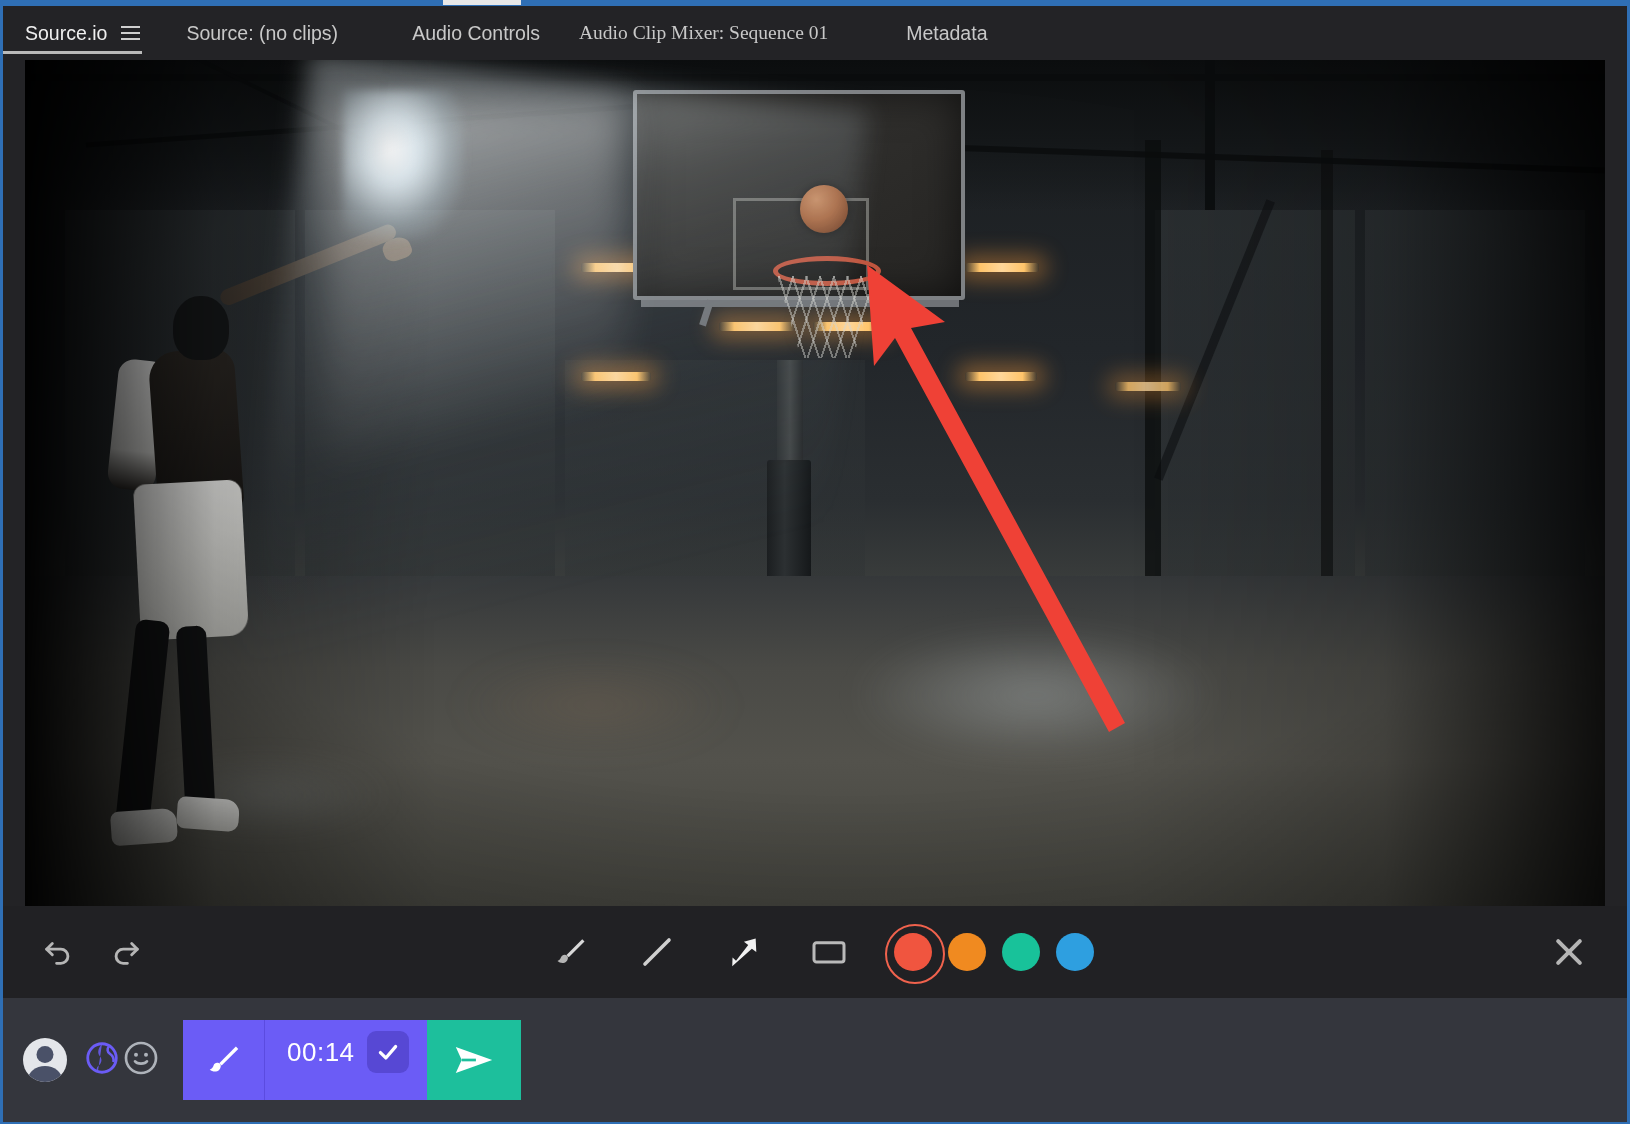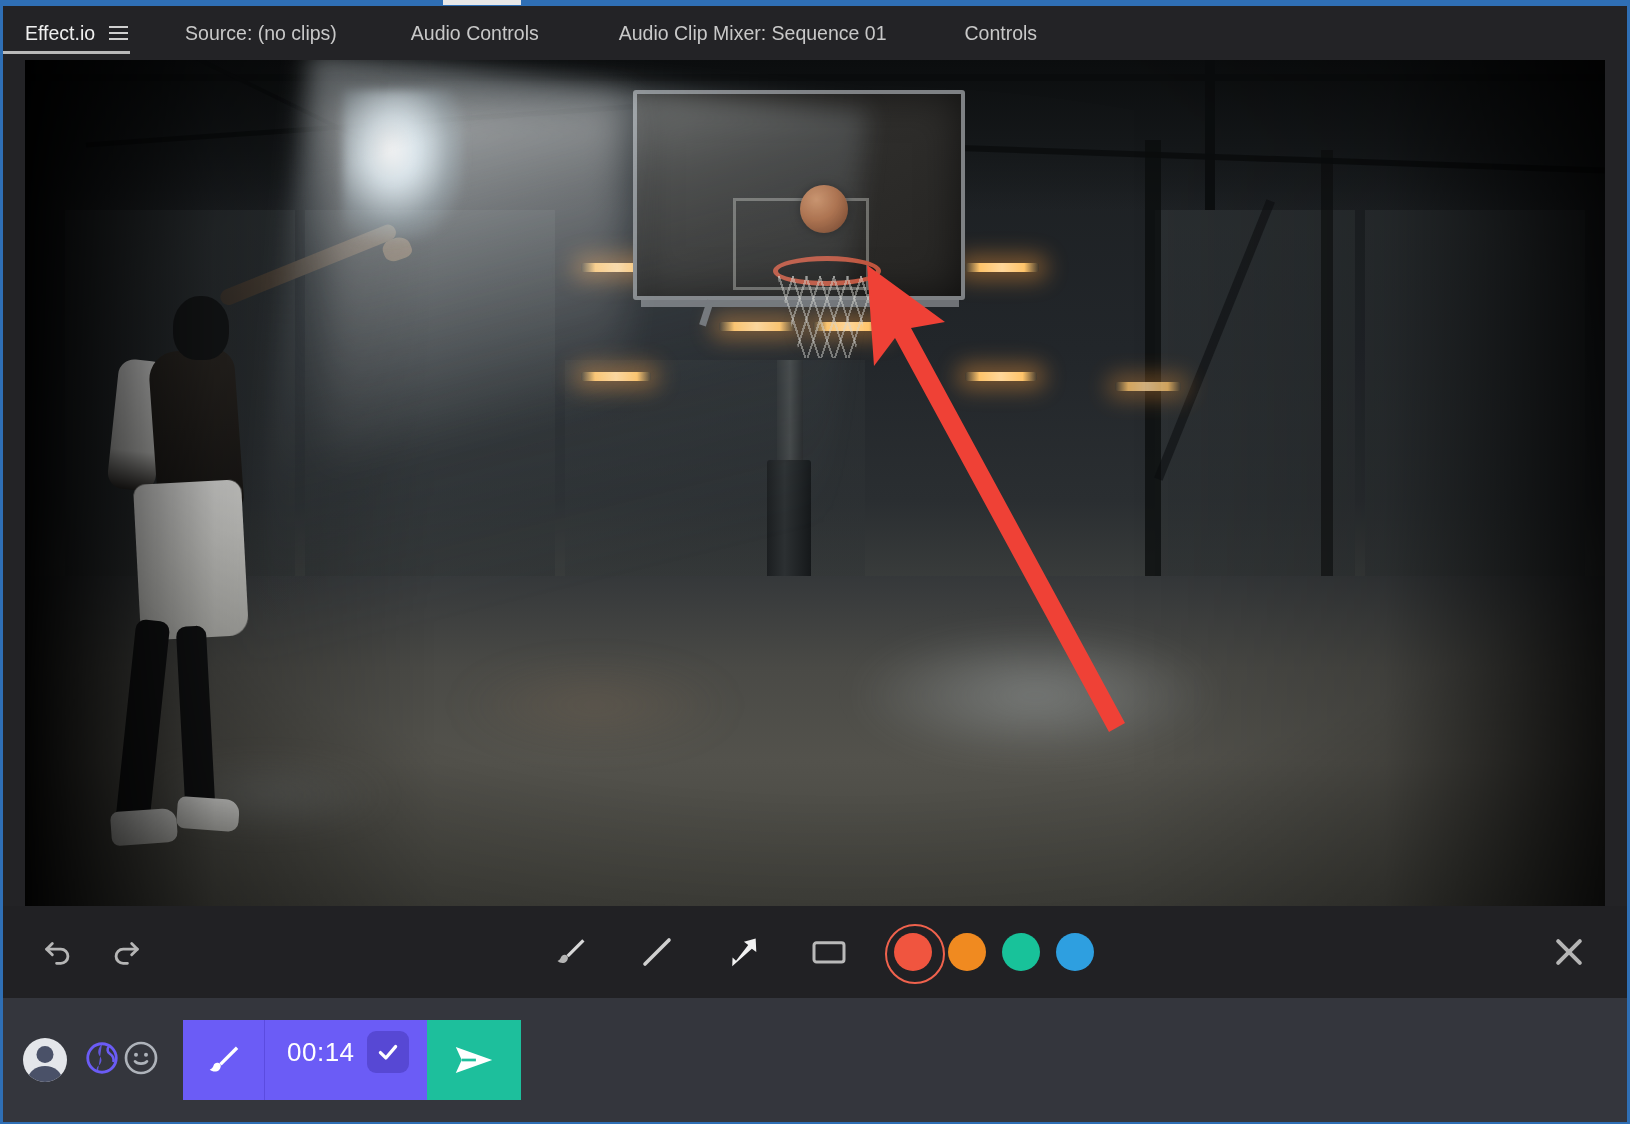--- a/index.html
+++ b/index.html
@@ -350,43 +350,43 @@
 </head>
 <body>
 
 <div id="app">
 
   <div class="top-sliver"></div>
 
   <div class="tabbar">
 
     <div class="tab tab-frameio active" style="margin-left:0;">
-      <span>Effect.io</span>
+      <span>Source.io</span>
       <span class="hamburger">
         <i></i>
           <i></i>
           <i></i>
       </span>
       <span class="underline"></span>
     </div>
 
-    <div class="tab" style="margin-left:55px;">
+    <div class="tab" style="margin-left:44px;">
       <span>Source: (no clips)</span>
     </div>
 
     <div class="tab" style="margin-left:74px;">
       <span>Audio Controls</span>
     </div>
 
-    <div class="tab" style="margin-left:80px;">
+    <div class="tab" style="margin-left:39px;font-family:Liberation Serif, serif;">
       <span>Audio Clip Mixer: Sequence 01</span>
     </div>
 
     <div class="tab" style="margin-left:78px;">
-      <span>Controls</span>
+      <span>Metadata</span>
     </div>
   </div>
 
   <div class="viewer">
     <div class="scene"></div>
 
     <div class="ceiling"></div>
 
     <div class="rafter" style="top:14px;left:0;width:1580px;height:7px;"></div>
     <div class="rafter" style="top:58px;left:60px;width:700px;height:5px;transform:rotate(-4deg);"></div>

